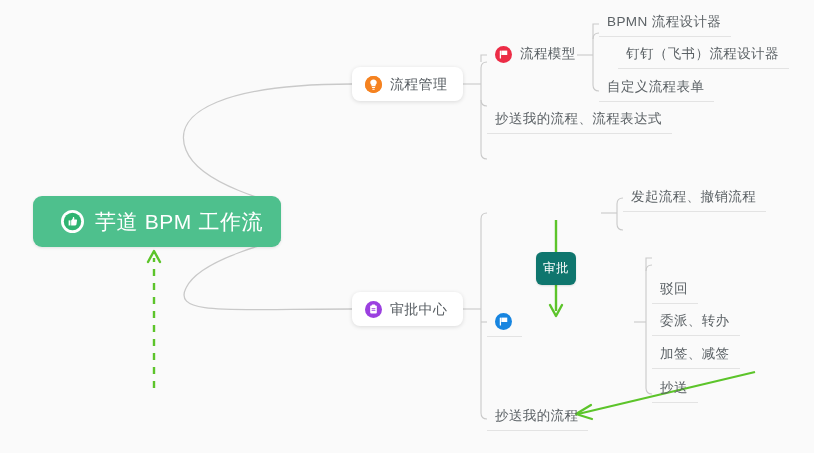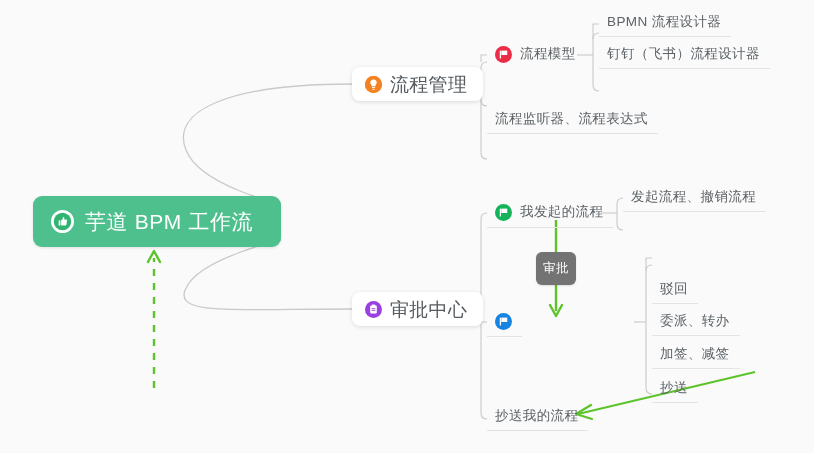--- a/index.html
+++ b/index.html
@@ -34,39 +34,39 @@
     align-items: center;
     gap: 8px;
     background: #ffffff;
     border-radius: 8px;
     box-shadow: 0 1px 4px rgba(0,0,0,0.13);
     padding: 9px 16px 9px 13px;
     box-sizing: border-box;
     white-space: nowrap;
   }
   .card .lbl {
-    font-size: 19px;
+    font-size: 14px;
     color: #555b60;
     letter-spacing: .3px;
     line-height: 1;
   }
 
   
   #root-node {
     position: absolute;
     left: 33px;
     top: 196px;
     width: 248px;
     height: 51px;
     background: #4ec08d;
     border-radius: 9px;
     display: flex;
     align-items: center;
     gap: 11px;
-    padding-left: 18px;
+    padding-left: 28px;
     box-sizing: border-box;
     box-shadow: 0 1px 3px rgba(0,0,0,0.10);
   }
   #root-node .root-lbl {
     font-size: 21px;
     color: #ffffff;
     letter-spacing: .6px;
     line-height: 1;
   }
 
@@ -103,21 +103,21 @@
   .ico svg { display: block; }
   .ico.big { width: 23px; height: 23px; }
 
   
   #pill-approve {
     position: absolute;
     left: 536px;
     top: 252px;
     width: 40px;
     height: 33px;
-    background: #737373;
+    background: #0f766e;
     border-radius: 6px;
     display: flex;
     align-items: center;
     justify-content: center;
     box-shadow: 0 1px 2px rgba(0,0,0,.12);
   }
   #pill-approve .lbl {
     font-size: 12.5px;
     color: #ffffff;
     line-height: 1;
@@ -210,51 +210,44 @@
         <rect x="5.6" y="5.2" width="1.5" height="9.6" rx="0.7" fill="#ffffff"></rect>
         <path d="M7.4 5.4 L14.4 5.4 L14.4 10.6 L7.4 10.6 Z" fill="#ffffff"></path>
       </svg>
     </span>
     <span class="lbl">流程模型</span>
   </div>
 
   <div class="leaf" style="left:599px; top:11px;">
     <span class="lbl">BPMN 流程设计器</span>
   </div>
-  <div class="leaf" style="left:599px; top:43px;">
+  <div class="leaf" style="left:618px; top:43px;">
     <span class="lbl">钉钉（飞书）流程设计器</span>
   </div>
+  <div class="leaf" style="left:599px; top:76px;">
+    <span class="lbl">自定义流程表单</span>
+  </div>
 
   <div class="leaf" style="left:487px; top:108px;">
-    <span class="lbl">流程监听器、流程表达式</span>
+    <span class="lbl">抄送我的流程、流程表达式</span>
   </div>
 
   <div class="card" id="card-ac" style="left:352px; top:292px; height:34px;">
     <span class="ico">
       <svg width="17" height="17" viewBox="0 0 20 20">
         <circle cx="10" cy="10" r="10" fill="#9b40e0"></circle>
         <rect x="6.1" y="5.4" width="7.8" height="9.4" rx="1.2" fill="#ffffff"></rect>
         <rect x="8.0" y="4.0" width="4.0" height="2.4" rx="0.8" fill="#ffffff"></rect>
         <rect x="7.6" y="8.2" width="4.8" height="1.0" rx="0.5" fill="#9b40e0"></rect>
         <rect x="7.6" y="10.4" width="4.8" height="1.0" rx="0.5" fill="#9b40e0"></rect>
       </svg>
     </span>
     <span class="lbl">审批中心</span>
   </div>
 
-  <div class="leaf" style="left:487px; top:200px;">
-    <span class="ico">
-      <svg width="17" height="17" viewBox="0 0 20 20">
-        <circle cx="10" cy="10" r="10" fill="#16b45a"></circle>
-        <rect x="5.6" y="5.2" width="1.5" height="9.6" rx="0.7" fill="#ffffff"></rect>
-        <path d="M7.4 5.4 L14.4 5.4 L14.4 10.6 L7.4 10.6 Z" fill="#ffffff"></path>
-      </svg>
-    </span>
-    <span class="lbl">我发起的流程</span>
-  </div>
   <div class="leaf" style="left:623px; top:186px;">
     <span class="lbl">发起流程、撤销流程</span>
   </div>
 
   <div class="leaf" style="left:487px; top:309px;">
     <span class="ico">
       <svg width="17" height="17" viewBox="0 0 20 20">
         <circle cx="10" cy="10" r="10" fill="#1785e0"></circle>
         <rect x="5.6" y="5.2" width="1.5" height="9.6" rx="0.7" fill="#ffffff"></rect>
         <path d="M7.4 5.4 L14.4 5.4 L14.4 10.6 L7.4 10.6 Z" fill="#ffffff"></path>

